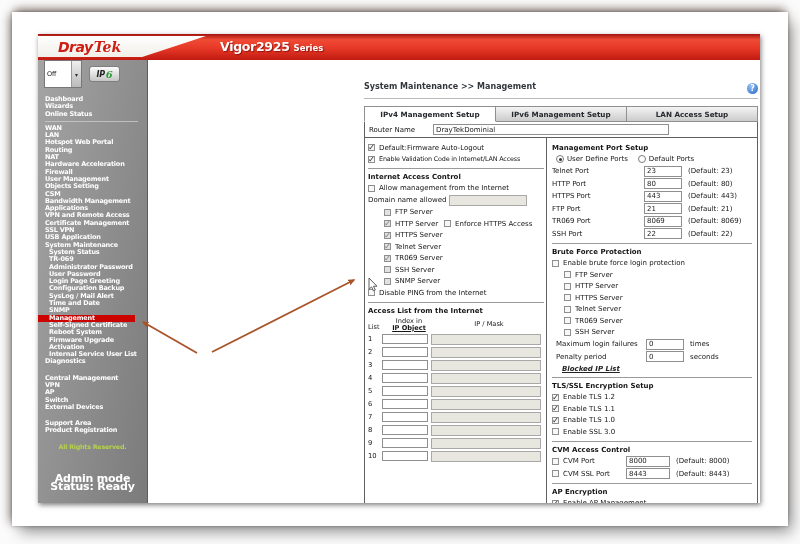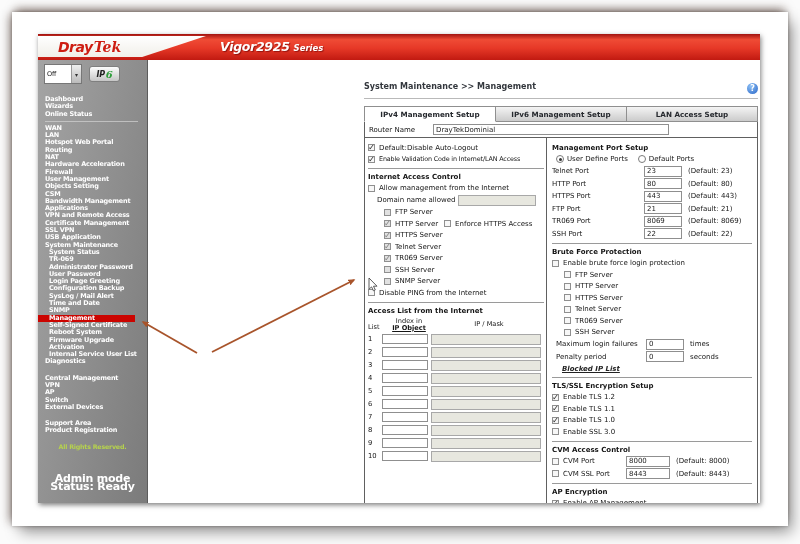--- a/index.html
+++ b/index.html
@@ -7,29 +7,29 @@
   .card{position:absolute;left:12px;top:12px;width:776px;height:514px;background:#fff;
         box-shadow:0 -6px 9px -3px rgba(50,25,15,.55),-6px 0 9px -3px rgba(50,25,15,.38),6px 8px 14px -2px rgba(0,0,0,.4),0 0 3px rgba(0,0,0,.25);}
   .ui{position:absolute;left:26px;top:22px;width:722px;height:469px;background:#fff;overflow:hidden;
       box-shadow:1px 2px 5px rgba(0,0,0,.5);font-size:7px;color:#151515;}
   
   .banner{position:relative;height:26px;background:linear-gradient(180deg,#a11310 0%,#ef4b35 22%,#e63827 55%,#c11a11 100%);overflow:hidden;}
   .swoosh{position:absolute;left:0;top:2px;height:21px;width:168px;background:linear-gradient(180deg,#ffffff,#f1efe9);
           clip-path:polygon(0 0,100% 0,62% 100%,0 100%);display:flex;align-items:center;padding-left:20px;box-sizing:border-box;}
   .dray{font:italic bold 14px "DejaVu Sans",sans-serif;color:#ce1d12;letter-spacing:-0.5px;}
   .tek{font:italic 14px "DejaVu Serif",serif;font-weight:600;color:#ce1d12;margin-left:1px;}
-  .model{position:absolute;left:182px;top:5px;color:#fff;font-style:italic;font-weight:bold;text-shadow:1px 1px 1px rgba(100,0,0,.6);white-space:nowrap;}
+  .model{position:absolute;left:182px;top:5px;color:#fff;font-weight:bold;text-shadow:1px 1px 1px rgba(100,0,0,.6);white-space:nowrap;}
   .vigor{font-size:12.5px;letter-spacing:-0.3px;}
   .series{font-size:8.5px;margin-left:4px;}
   
   .main{display:flex;height:443px;}
   .sidebar{width:110px;background:linear-gradient(100deg,#a4a4a4,#7b7b7b);color:#fff;font-size:6.5px;font-weight:bold;
            letter-spacing:-0.2px;display:flex;flex-direction:column;box-sizing:border-box;border-right:1px solid #5c5c5c;flex:none;}
   .side-controls{display:flex;align-items:center;padding:5px 0 0 6px;height:18px;}
-  .side-select{width:38px;height:20px;background:#fff;border:1px solid #777;color:#222;display:flex;align-items:center;
+  .side-select{width:38px;height:28px;background:#fff;border:1px solid #777;color:#222;display:flex;align-items:center;
                justify-content:space-between;padding-left:2px;font-weight:normal;box-sizing:border-box;cursor:pointer;}
   .dd-btn{width:9px;height:100%;background:linear-gradient(#eee,#bbb);border-left:1px solid #999;color:#333;font-size:6px;
           display:flex;align-items:center;justify-content:center;}
   .ip6-btn{margin-left:7px;width:29px;height:14px;border:1px solid #7f7f7f;border-radius:3px;background:linear-gradient(#fcfcfc,#c6c6c6);
            display:flex;align-items:center;justify-content:center;cursor:pointer;}
   .ip{font:italic bold 8px "DejaVu Sans",sans-serif;color:#222;}
   .six{font:italic bold 10px "DejaVu Serif",serif;color:#2e9e3a;margin-left:1px;}
   .menu{margin-top:13px;}
   .mitem{line-height:7.3px;padding-left:7px;white-space:nowrap;cursor:pointer;}
   .mitem.sub{padding-left:11px;}
@@ -65,21 +65,21 @@
   .cb{width:7px;height:7px;border:1px solid #8f8f8f;background:#f7f7f7;margin-right:4px;position:relative;flex:none;cursor:pointer;box-sizing:border-box;}
   .cb.ck::after{content:"\2713";position:absolute;left:-1px;top:-3px;font-size:8.5px;font-weight:bold;color:#333;}
   .cb.dis{background:#e1e1e1;}
   .cb.dis.ck::after{color:#858585;}
   .ml6{margin-left:6px;}
   .radio{width:8px;height:8px;border:1px solid #7a7a7a;border-radius:50%;background:#fff;margin-right:3px;position:relative;flex:none;box-sizing:border-box;cursor:pointer;}
   .radio.on::after{content:"";position:absolute;left:1.5px;top:1.5px;width:3px;height:3px;background:#333;border-radius:50%;}
   .mlg{margin-left:10px;}
   .ti{height:11px;border:1px solid #8f8f8f;background:#fff;font:7px "DejaVu Sans",sans-serif;padding:0 2px;box-sizing:border-box;color:#222;}
   .ti.dis{background:#e7e7df;border-color:#a8a8a8;}
-  .ind4{margin-left:4px;}.ind9{margin-left:9px;}.ind12{margin-left:12px;}.ind16{margin-left:16px;}
+  .ind4{margin-left:4px;}.ind9{}.ind12{margin-left:12px;}.ind16{margin-left:16px;}
   .xs{font-size:6.4px;letter-spacing:-0.15px;}
   .lab{margin-right:3px;}
   .dominput{width:78px;}
   .al-head{display:flex;font-size:6.6px;margin:3px 0 1px;align-items:flex-end;}
   .al-c1{width:16px;padding-bottom:1px;}
   .al-c2{width:50px;text-align:center;line-height:7px;}
   .al-link{text-decoration:underline;font-weight:bold;cursor:pointer;}
   .al-c3{flex:1;text-align:center;padding-bottom:4px;}
   .al-row{display:flex;align-items:center;margin:2px 0;}
   .al-num{width:14px;font-size:6.8px;}
@@ -197,21 +197,21 @@
             <div class="formbox">
               <div class="rnrow">
                 <span class="rnlabel">Router Name</span>
                 <input class="ti rninput" value="DrayTekDominial" style="">
               </div>
               <div class="cols">
 
                 <div class="lcol">
                   <div class="row">
                     <span class="cb ck"></span>
-                    <span>Default:Disable Auto-Logout</span>
+                    <span>Default:Firmware Auto-Logout</span>
                   </div>
                   <div class="row">
                     <span class="cb ck"></span>
                     <span class="xs">Enable Validation Code in Internet/LAN Access</span>
                   </div>
                   <div class="hdiv"></div>
                   <div class="stitle">Internet Access Control</div>
                   <div class="row">
                     <span class="cb"></span>
                     <span>Allow management from the Internet</span>

